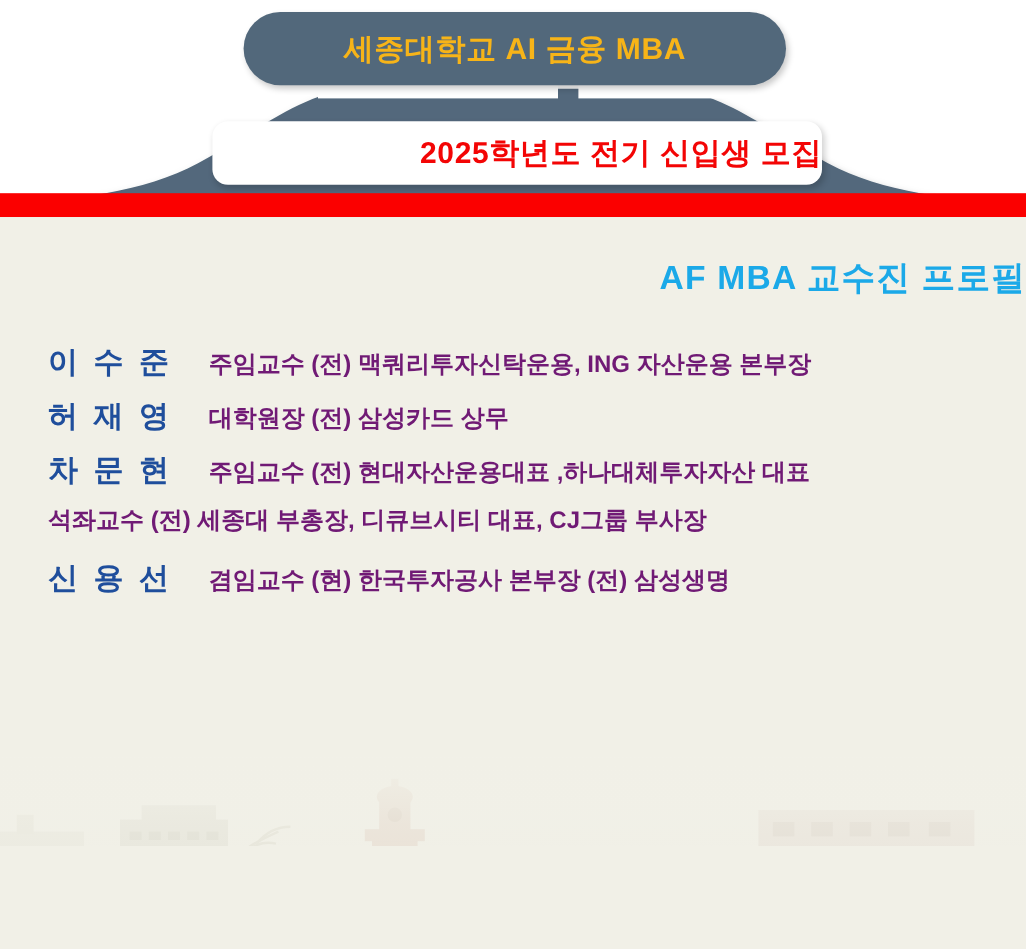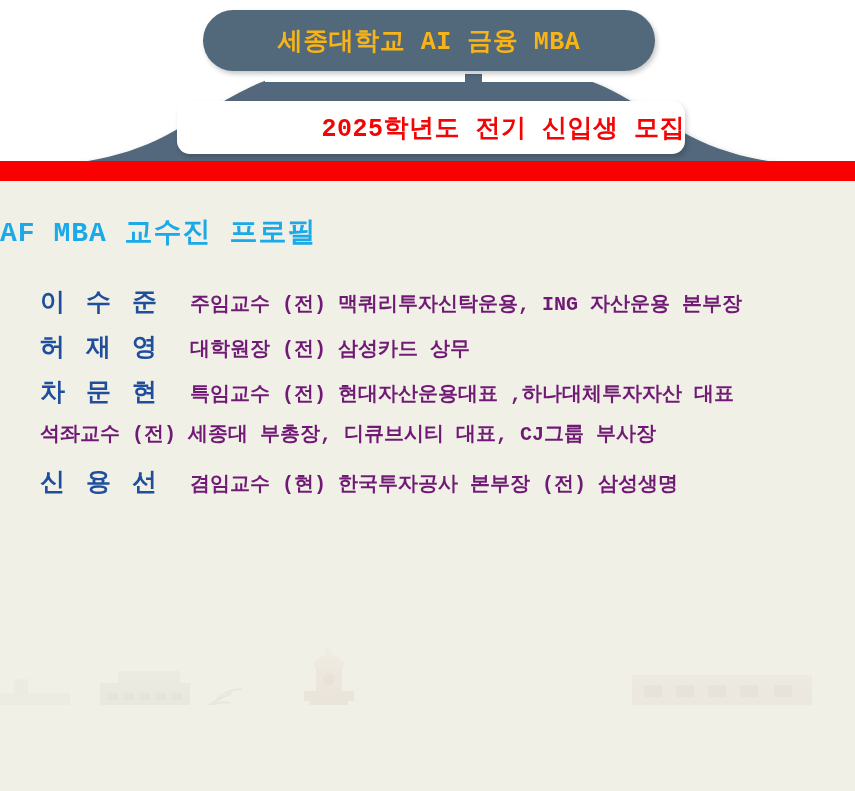--- a/index.html
+++ b/index.html
@@ -15,21 +15,20 @@
     background: #f1f0e7;
     position: relative;
   }
 
   #poster {
     position: relative;
     width: 855px;
     height: 705px;
     background: #f1f0e7;
     overflow: hidden;
-    font-family: Liberation Mono, monospace;
   }
 
   
   .header {
     position: absolute;
     left: 0;
     top: 0;
     width: 855px;
     height: 181px;
     background: #ffffff;
@@ -122,21 +121,21 @@
     width: 855px;
     height: 610px;
     background: #f1f0e7;
   }
 
   .section-title {
     position: absolute;
     left: 0;
     top: 32px;
     width: 855px;
-    text-align: left;
+    text-align: right;
     color: #1ba9e8;
     font-size: 28px;
     font-weight: bold;
     letter-spacing: 1px;
   }
 
   .faculty-list {
     position: absolute;
     left: 40px;
     top: 104px;
@@ -225,21 +224,21 @@
         <span class="faculty-desc">주임교수  (전) 맥쿼리투자신탁운용, ING 자산운용  본부장</span>
       </div>
 
       <div class="faculty-row">
         <span class="faculty-name">허 재 영</span>
         <span class="faculty-desc">대학원장  (전) 삼성카드 상무</span>
       </div>
 
       <div class="faculty-row">
         <span class="faculty-name">차 문 현</span>
-        <span class="faculty-desc">특임교수 (전) 현대자산운용대표 ,하나대체투자자산 대표</span>
+        <span class="faculty-desc">주임교수 (전) 현대자산운용대표 ,하나대체투자자산 대표</span>
       </div>
 
       <div class="faculty-row">
         <span class="faculty-desc">석좌교수 (전) 세종대 부총장, 디큐브시티 대표, CJ그룹 부사장</span>
       </div>
 
 
       <div class="faculty-row">
         <span class="faculty-name">신 용 선</span>
         <span class="faculty-desc">겸임교수  (현) 한국투자공사 본부장  (전) 삼성생명</span>

